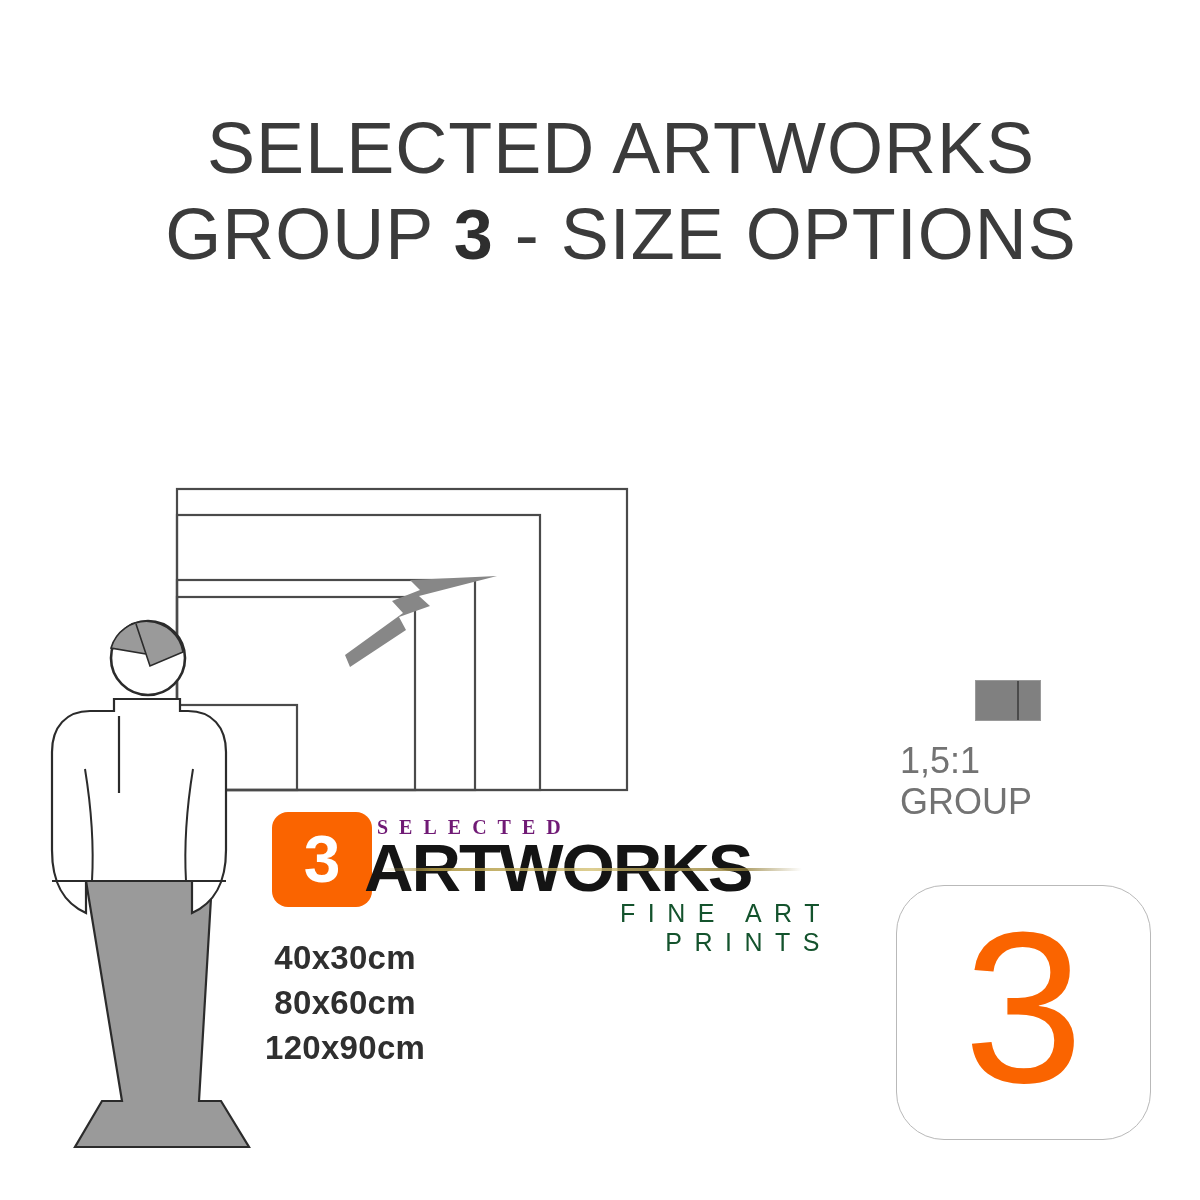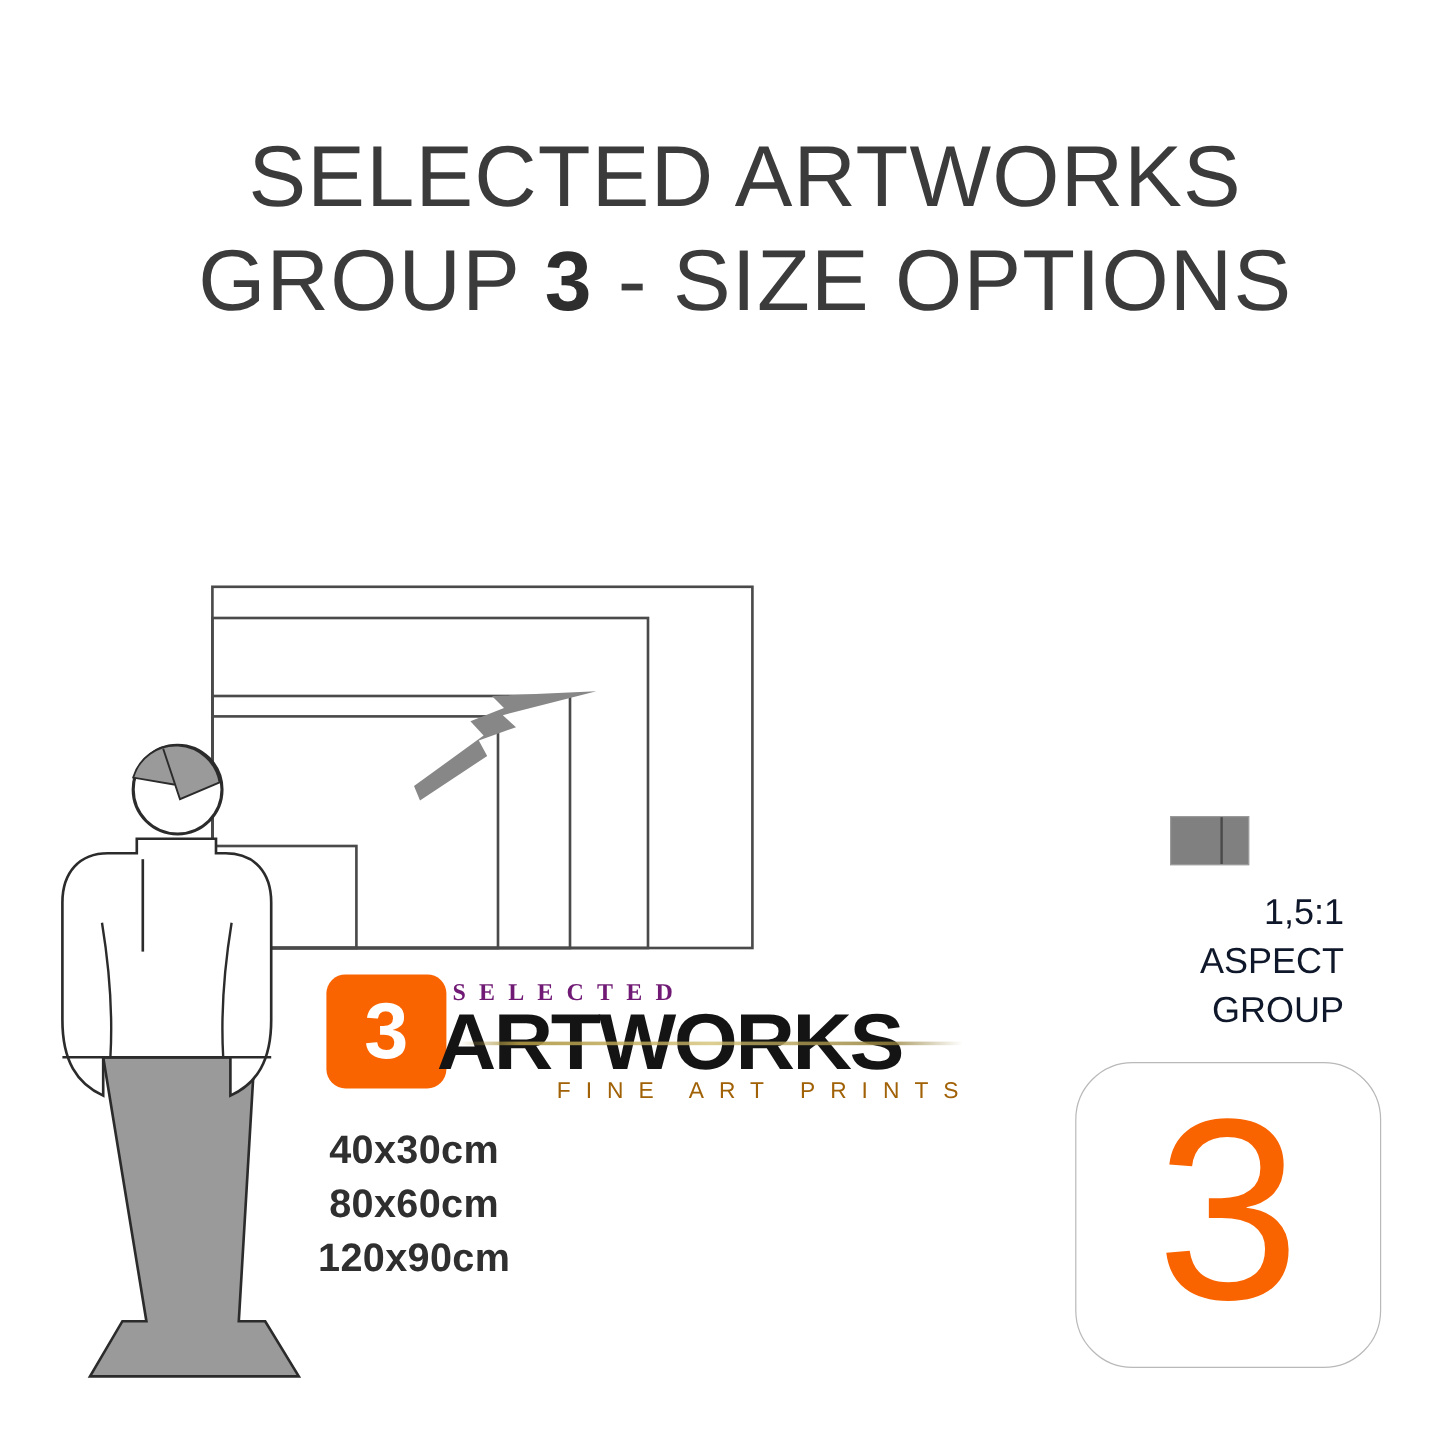--- a/index.html
+++ b/index.html
@@ -97,24 +97,25 @@
     left: 110px;
     top: 56px;
     width: 420px;
     height: 3px;
     background: linear-gradient(90deg, rgba(160,140,60,0) 0%, rgba(173,150,66,0.9) 12%, rgba(210,190,110,0.75) 50%, rgba(150,130,60,0.85) 85%, rgba(160,140,60,0) 100%);
   }
   #brand-tagline {
     position: absolute;
     left: 192px;
     top: 87px;
-    font-size: 19px;
+    font-size: 25px;
     font-weight: 400;
     letter-spacing: 12.5px;
-    color: #a16207;
+    color: #14532d;
+    text-align: right;
   }
 
   
   #size-list {
     position: absolute;
     left: 265px;
     top: 935px;
     color: #2f2f2f;
     font-size: 33px;
     font-weight: 700;
@@ -140,23 +141,23 @@
     top: 0;
     width: 2px;
     height: 100%;
     background: #4a4a4a;
   }
   #aspect-text {
     position: absolute;
     left: 900px;
     top: 740px;
     width: 220px;
-    text-align: right;
-    color: #0f172a;
-    font-size: 30px;
+    text-align: left;
+    color: #737373;
+    font-size: 36px;
     font-weight: 300;
     line-height: 41px;
   }
 
   
   #group-badge {
     position: absolute;
     left: 896px;
     top: 885px;
     width: 255px;
@@ -241,19 +242,18 @@
   <div>40x30cm</div>
   <div>80x60cm</div>
   <div>120x90cm</div>
 </div>
 
 <div id="aspect-swatch">
   <div id="aspect-swatch-divider"></div>
 </div>
 <div id="aspect-text">
   <div>1,5:1</div>
-  <div>ASPECT</div>
   <div>GROUP</div>
 </div>
 
 <div id="group-badge">
   <div id="group-badge-number">3</div>
 </div>
 
 </body></html>

